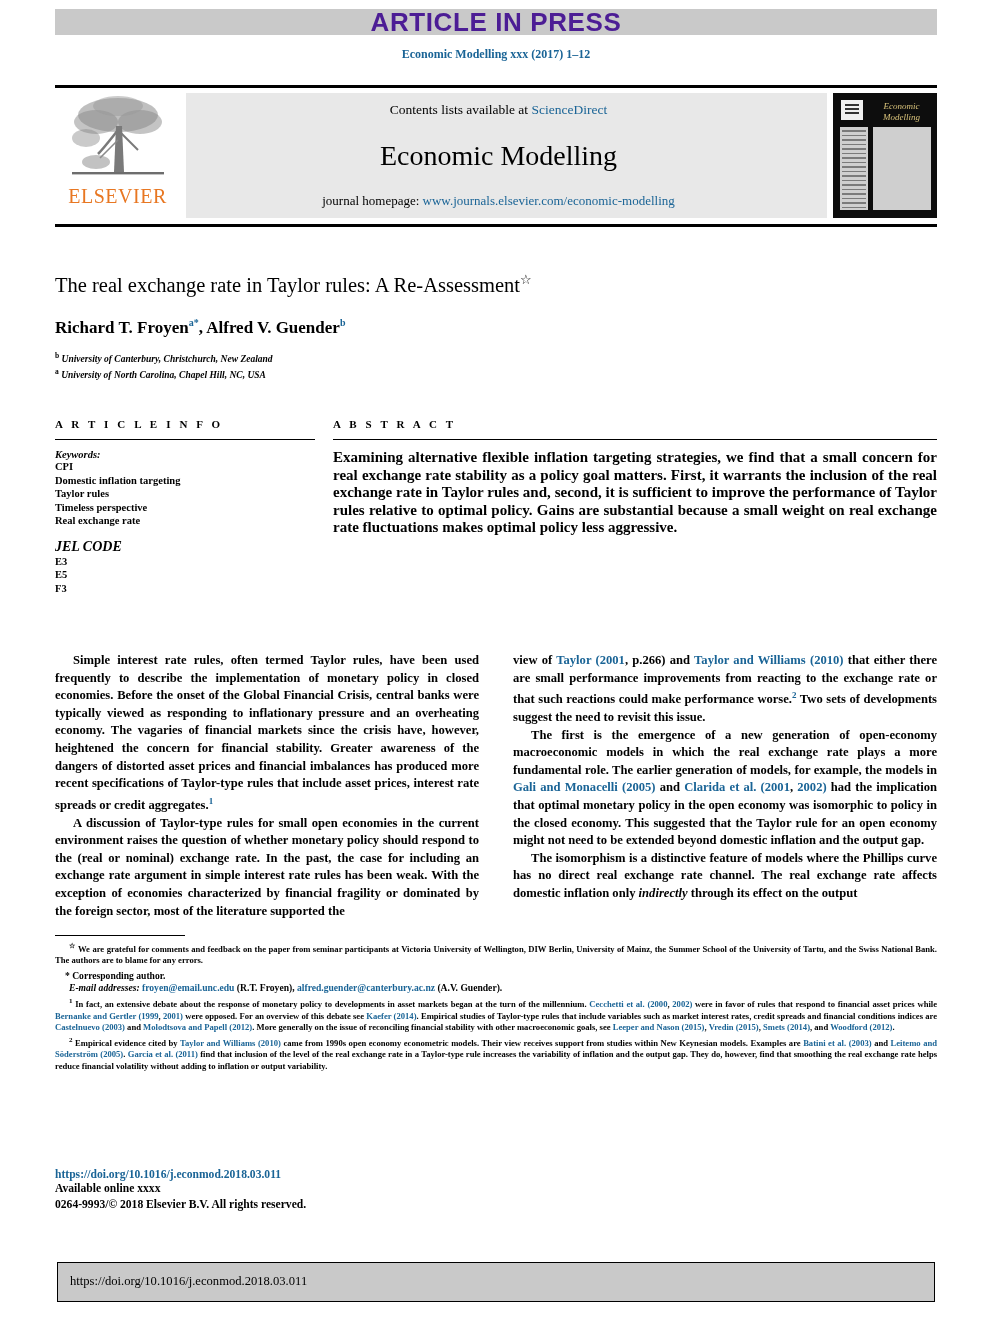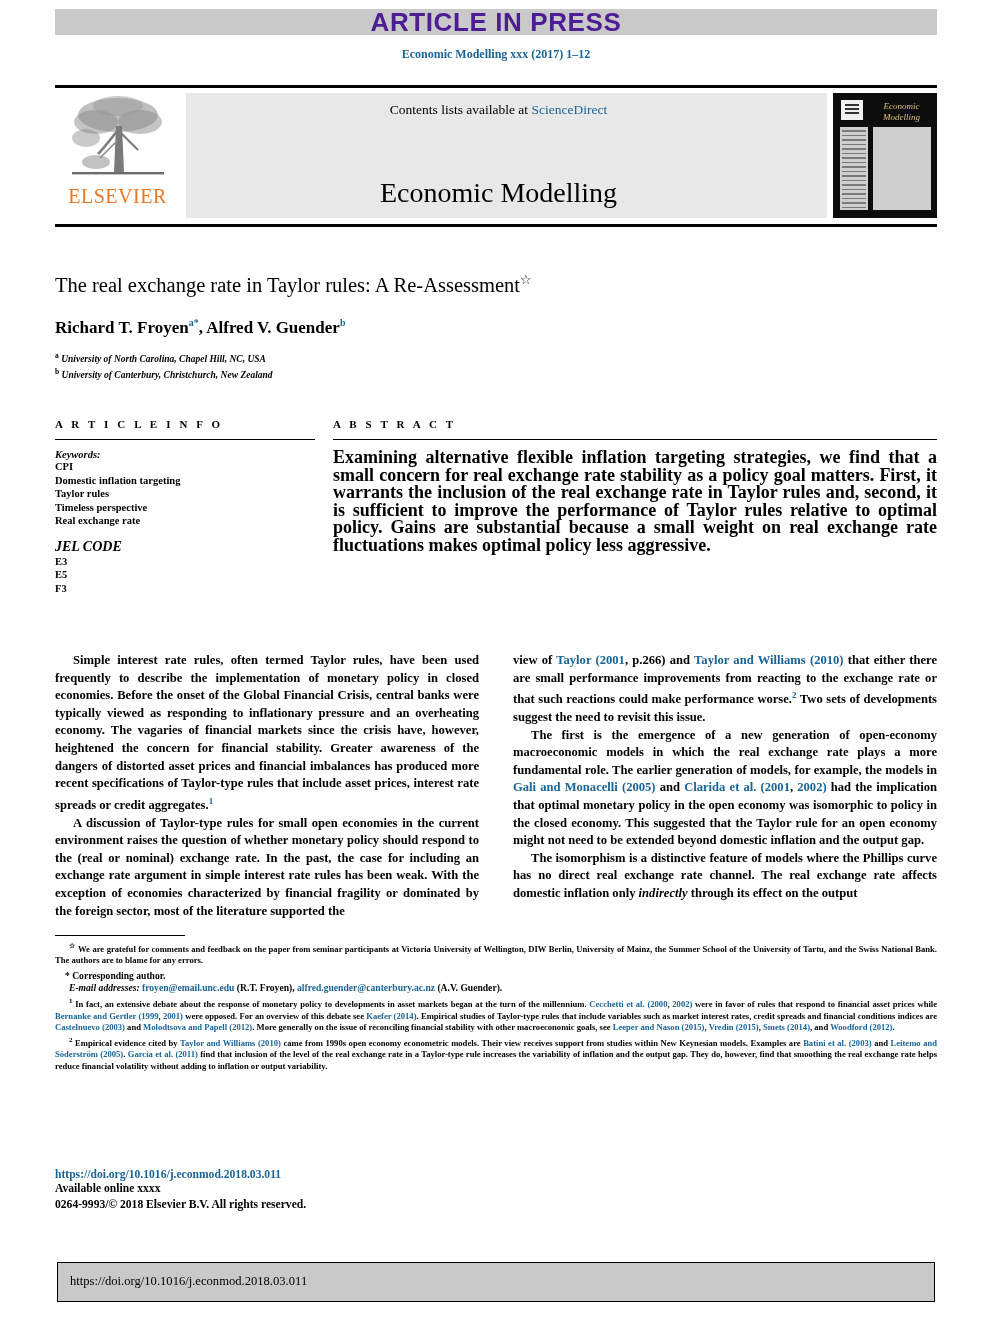--- a/index.html
+++ b/index.html
@@ -191,21 +191,21 @@
     font-weight: bold;
     font-size: 11px;
     letter-spacing: 3.1px;
     margin-bottom: 9px;
   }
   .rule { border-top: 1.5px solid #000; margin-bottom: 9px; }
   .kw-label { font-style: italic; font-weight: bold; font-size: 10.5px; }
   .kw-item { font-size: 10.5px; font-weight: bold; line-height: 13.5px; }
   .jel-label { font-style: italic; font-weight: bold; font-size: 14px; margin-top: 11px; }
   .abstract-text {
-    font-size: 18px;
+    font-size: 15px;
     font-weight: bold;
     line-height: 17.5px;
     text-align: justify;
   }
 
   
   .body-cols {
     position: absolute;
     left: 55px;
     top: 652px;
@@ -302,20 +302,23 @@
         </g>
       </svg>
       <div class="elsevier-word">ELSEVIER</div>
     </div>
 
     <div class="masthead-center">
       <div class="contents-line">
         <span>Contents lists available at </span><a class="link" href="#">ScienceDirect</a>
       </div>
       <div class="journal-title">Economic Modelling</div>
+      <div class="homepage-line">
+        <span>journal homepage: </span><a class="link" href="#">www.journals.elsevier.com/economic-modelling</a>
+      </div>
     </div>
 
     <div class="cover-thumb">
       <div class="cover-logo">
           <i></i>
         </div>
       <div class="cover-title">Economic Modelling</div>
       <div class="cover-panel-l">
         <b></b>
           <b></b>
@@ -341,26 +344,26 @@
   </div>
 
   <div class="title-block">
     <h1 class="art-title">
       <span>The real exchange rate in Taylor rules: A Re-Assessment</span><span class="star">☆</span>
     </h1>
     <div class="authors">
       <span>Richard T. Froyen</span><sup>a</sup><sup class="ast">*</sup><span>, Alfred V. Guender</span><sup>b</sup>
     </div>
     <div class="affil">
+      <sup>b</sup>
+      <span>University of Canterbury, Christchurch, New Zealand</span>
+    </div>
+    <div class="affil">
       <sup>a</sup>
       <span>University of North Carolina, Chapel Hill, NC, USA</span>
-    </div>
-    <div class="affil">
-      <sup>b</sup>
-      <span>University of Canterbury, Christchurch, New Zealand</span>
     </div>
   </div>
 
   <div class="info-row">
     <div class="info-col">
       <div class="sec-head">A R T I C L E   I N F O</div>
       <div class="rule"></div>
       <div class="kw-label">Keywords:</div>
       <div class="kw-item">CPI</div>
       <div class="kw-item">Domestic inflation targeting</div>

